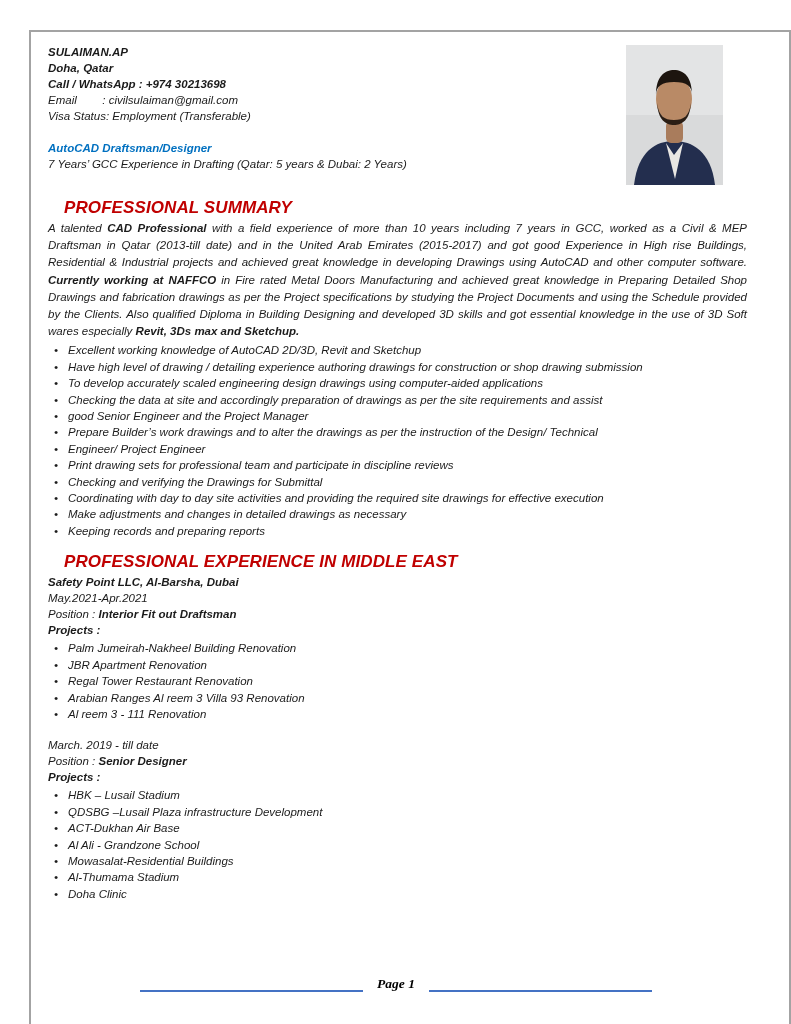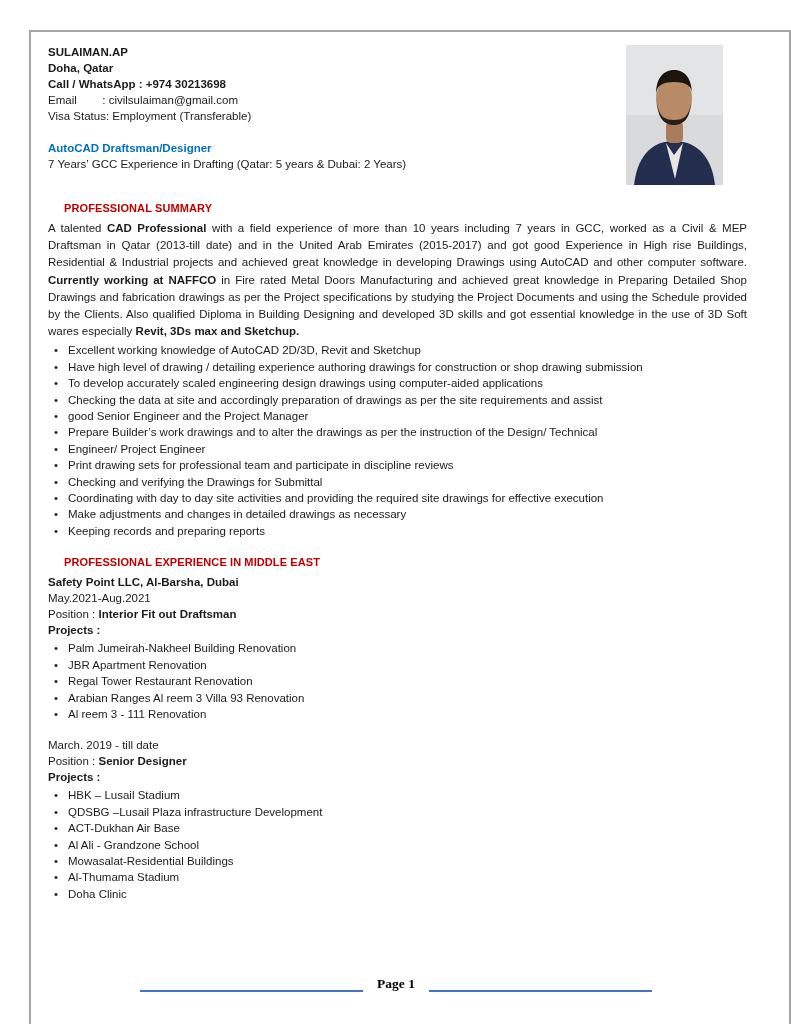--- a/index.html
+++ b/index.html
@@ -4,42 +4,42 @@
 <style>
   * { margin: 0; padding: 0; box-sizing: border-box; }
   html, body { background: #ffffff; }
   body {
     width: 791px; height: 1024px;
     font-family: "Liberation Sans", sans-serif;
     color: #1b1b1b;
     position: relative;
     overflow: hidden;
   }
-  .page { position: relative; width: 791px; height: 973px; background: #fff; }
+  .page { position: relative; width: 791px; height: 973px; background: #fff; font-style: italic; }
   .pageborder {
     position: absolute; left: 29px; top: 30px;
     width: 762px; height: 994px;
     border: 2px solid #a3a3a3; border-bottom: none;
     pointer-events: none;
   }
   .content {
     position: absolute; left: 48px; top: 44px; width: 699px;
     font-size: 11.5px; line-height: 16px;
   }
   .bold { font-weight: 700; }
   .pre { white-space: pre-wrap; }
   .header-row { display: flex; justify-content: space-between; align-items: flex-start; }
   .header-left { flex: 1; }
   .photo {
     width: 97px; height: 140px; margin-right: 24px; margin-top: 1px;
     background: #d9dadb; overflow: hidden; flex: 0 0 auto;
   }
   .job-title { color: #0070C0; font-weight: 700; margin-top: 16px; }
   .section-heading {
-    color: #C00000; font-weight: 700; font-size: 11px;
+    color: #C00000; font-weight: 700; font-size: 17px;
     margin: 15px 0 4px 0; letter-spacing: 0.1px; padding-left: 16px;
   }
   .summary { text-align: justify; line-height: 17.2px; }
   ul.bullets { list-style: none; margin-top: 2px; }
   ul.bullets li {
     position: relative; padding-left: 20px; line-height: 16.4px;
   }
   ul.bullets li::before {
     content: "•"; position: absolute; left: 6px; top: 0; font-size: 11.5px;
   }
@@ -103,21 +103,21 @@
         <li>Checking and verifying the Drawings for Submittal</li>
         <li>Coordinating with day to day site activities and providing the required site drawings for effective execution</li>
         <li>Make adjustments and changes in detailed drawings as necessary</li>
         <li>Keeping records and preparing reports</li>
       </ul>
 
     <div class="section-heading">PROFESSIONAL EXPERIENCE IN MIDDLE EAST</div>
 
     <div class="job">
       <div class="bold">Safety Point LLC, Al-Barsha, Dubai</div>
-      <div>May.2021-Aug.2021</div>
+      <div>May.2021-Apr.2021</div>
       <div><span>Position : </span><span class="bold">Interior Fit out Draftsman</span></div>
       <div class="bold">Projects :</div>
       <ul class="bullets">
 
       <li>Palm Jumeirah-Nakheel Building  Renovation</li>
           <li>JBR Apartment Renovation</li>
           <li>Regal Tower Restaurant Renovation</li>
           <li>Arabian Ranges Al reem 3 Villa 93 Renovation</li>
           <li>Al reem 3  - 111 Renovation</li>
         </ul>

